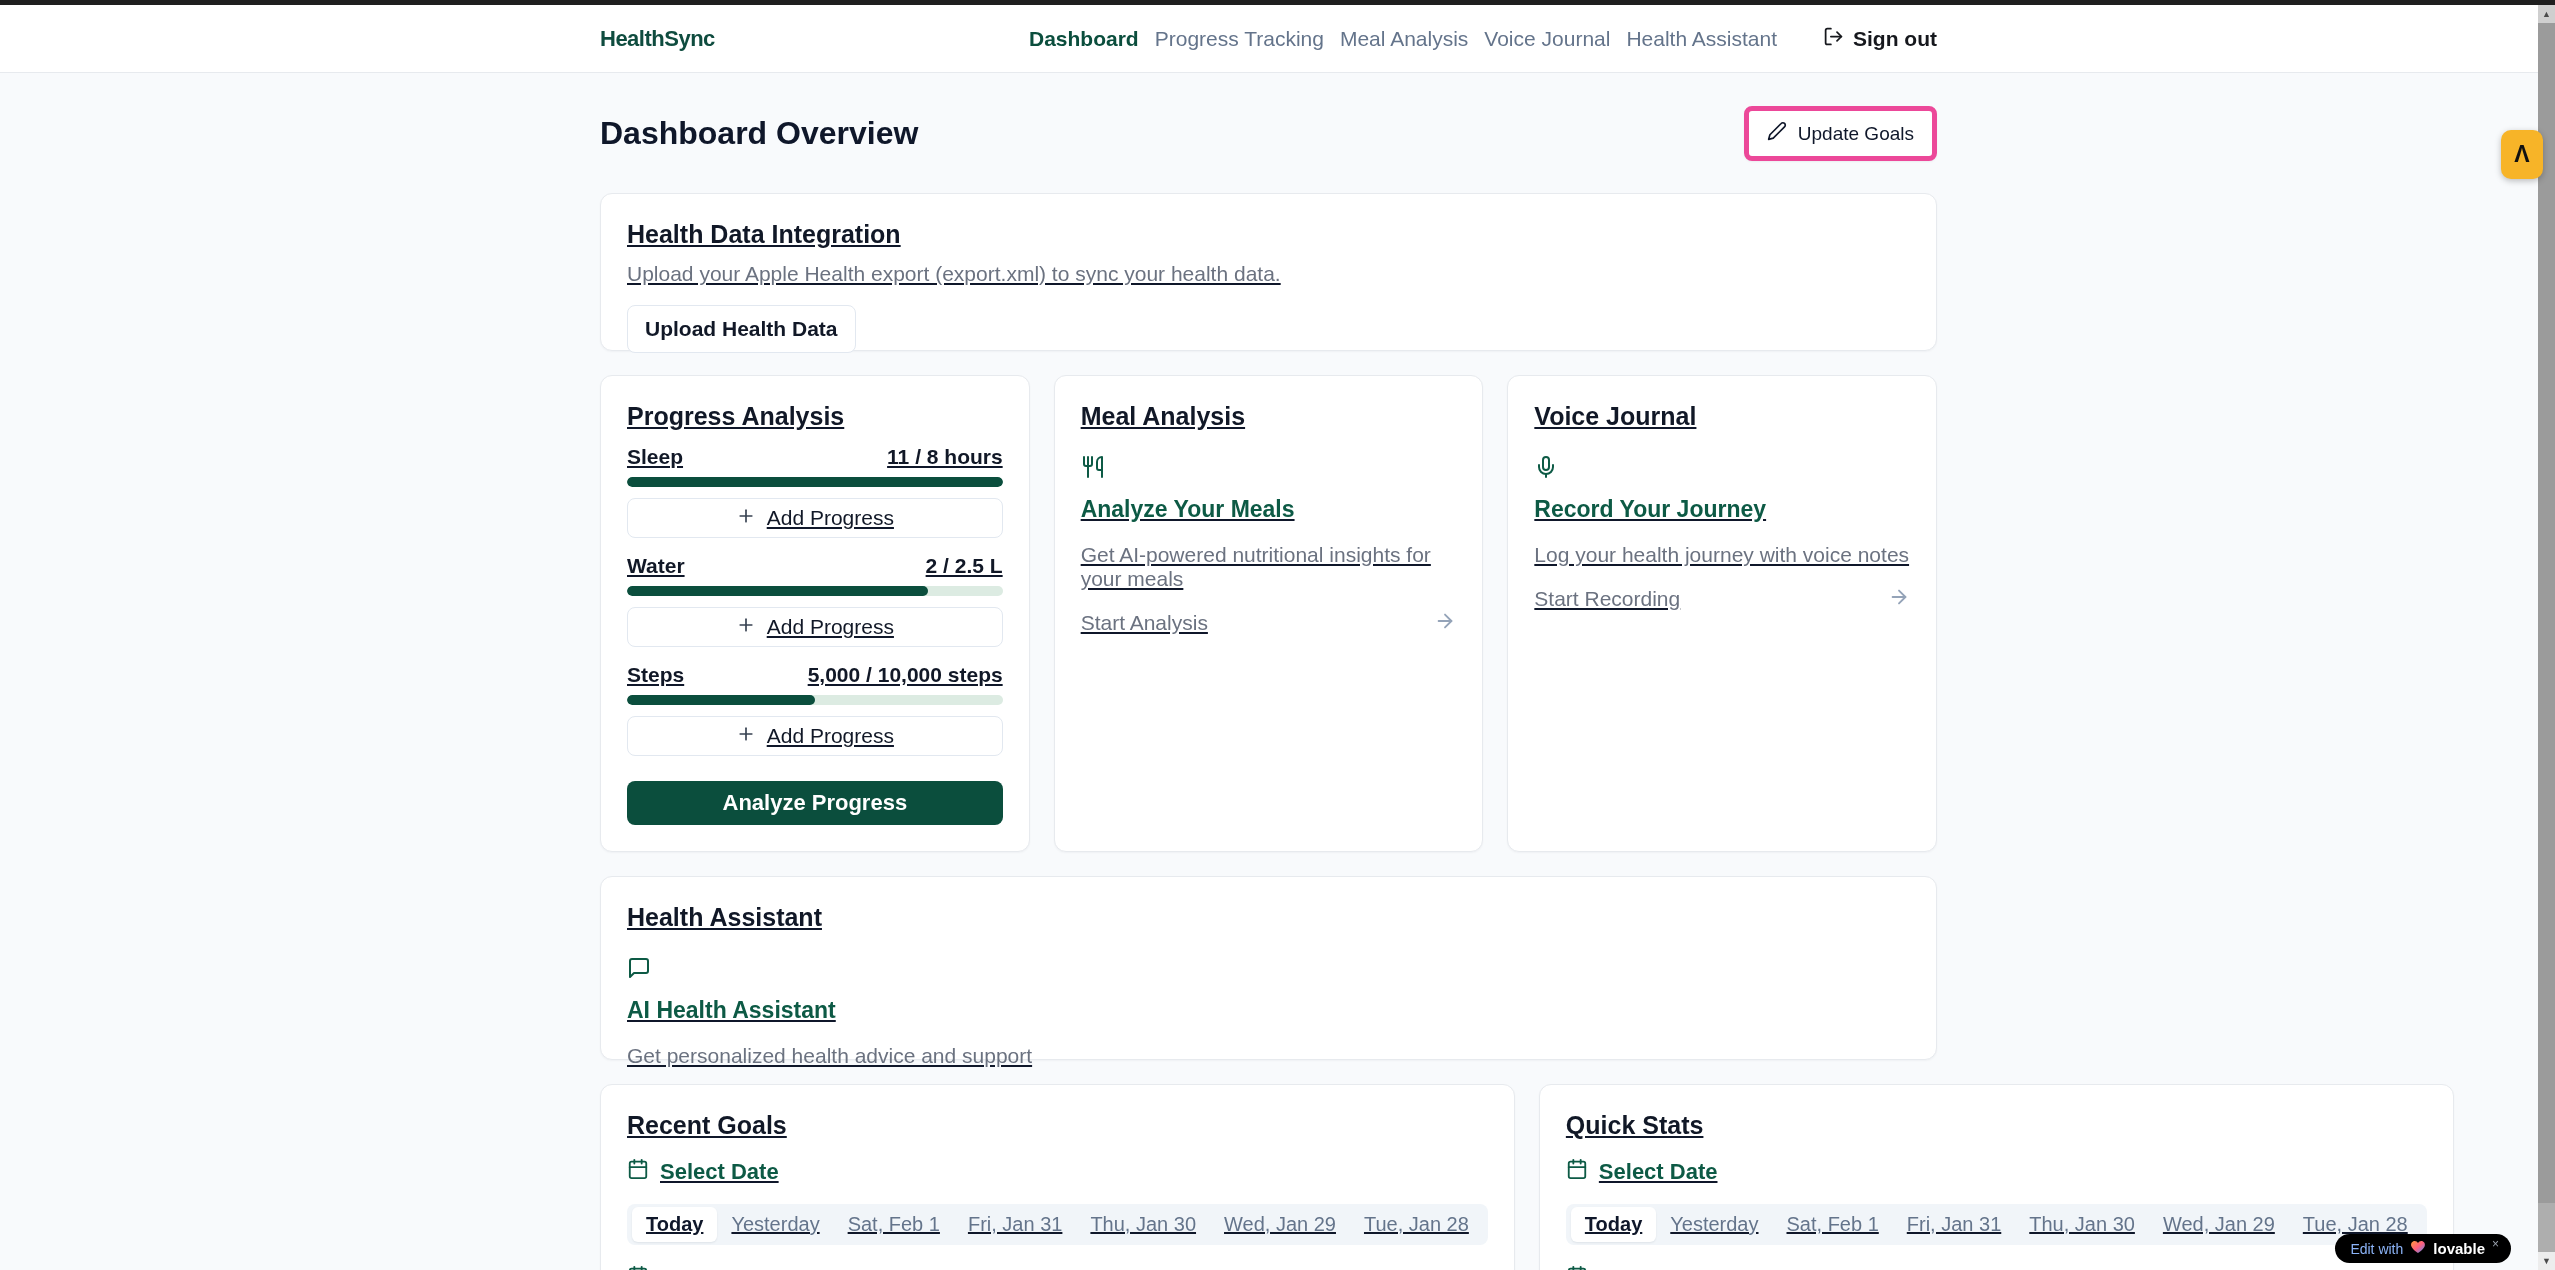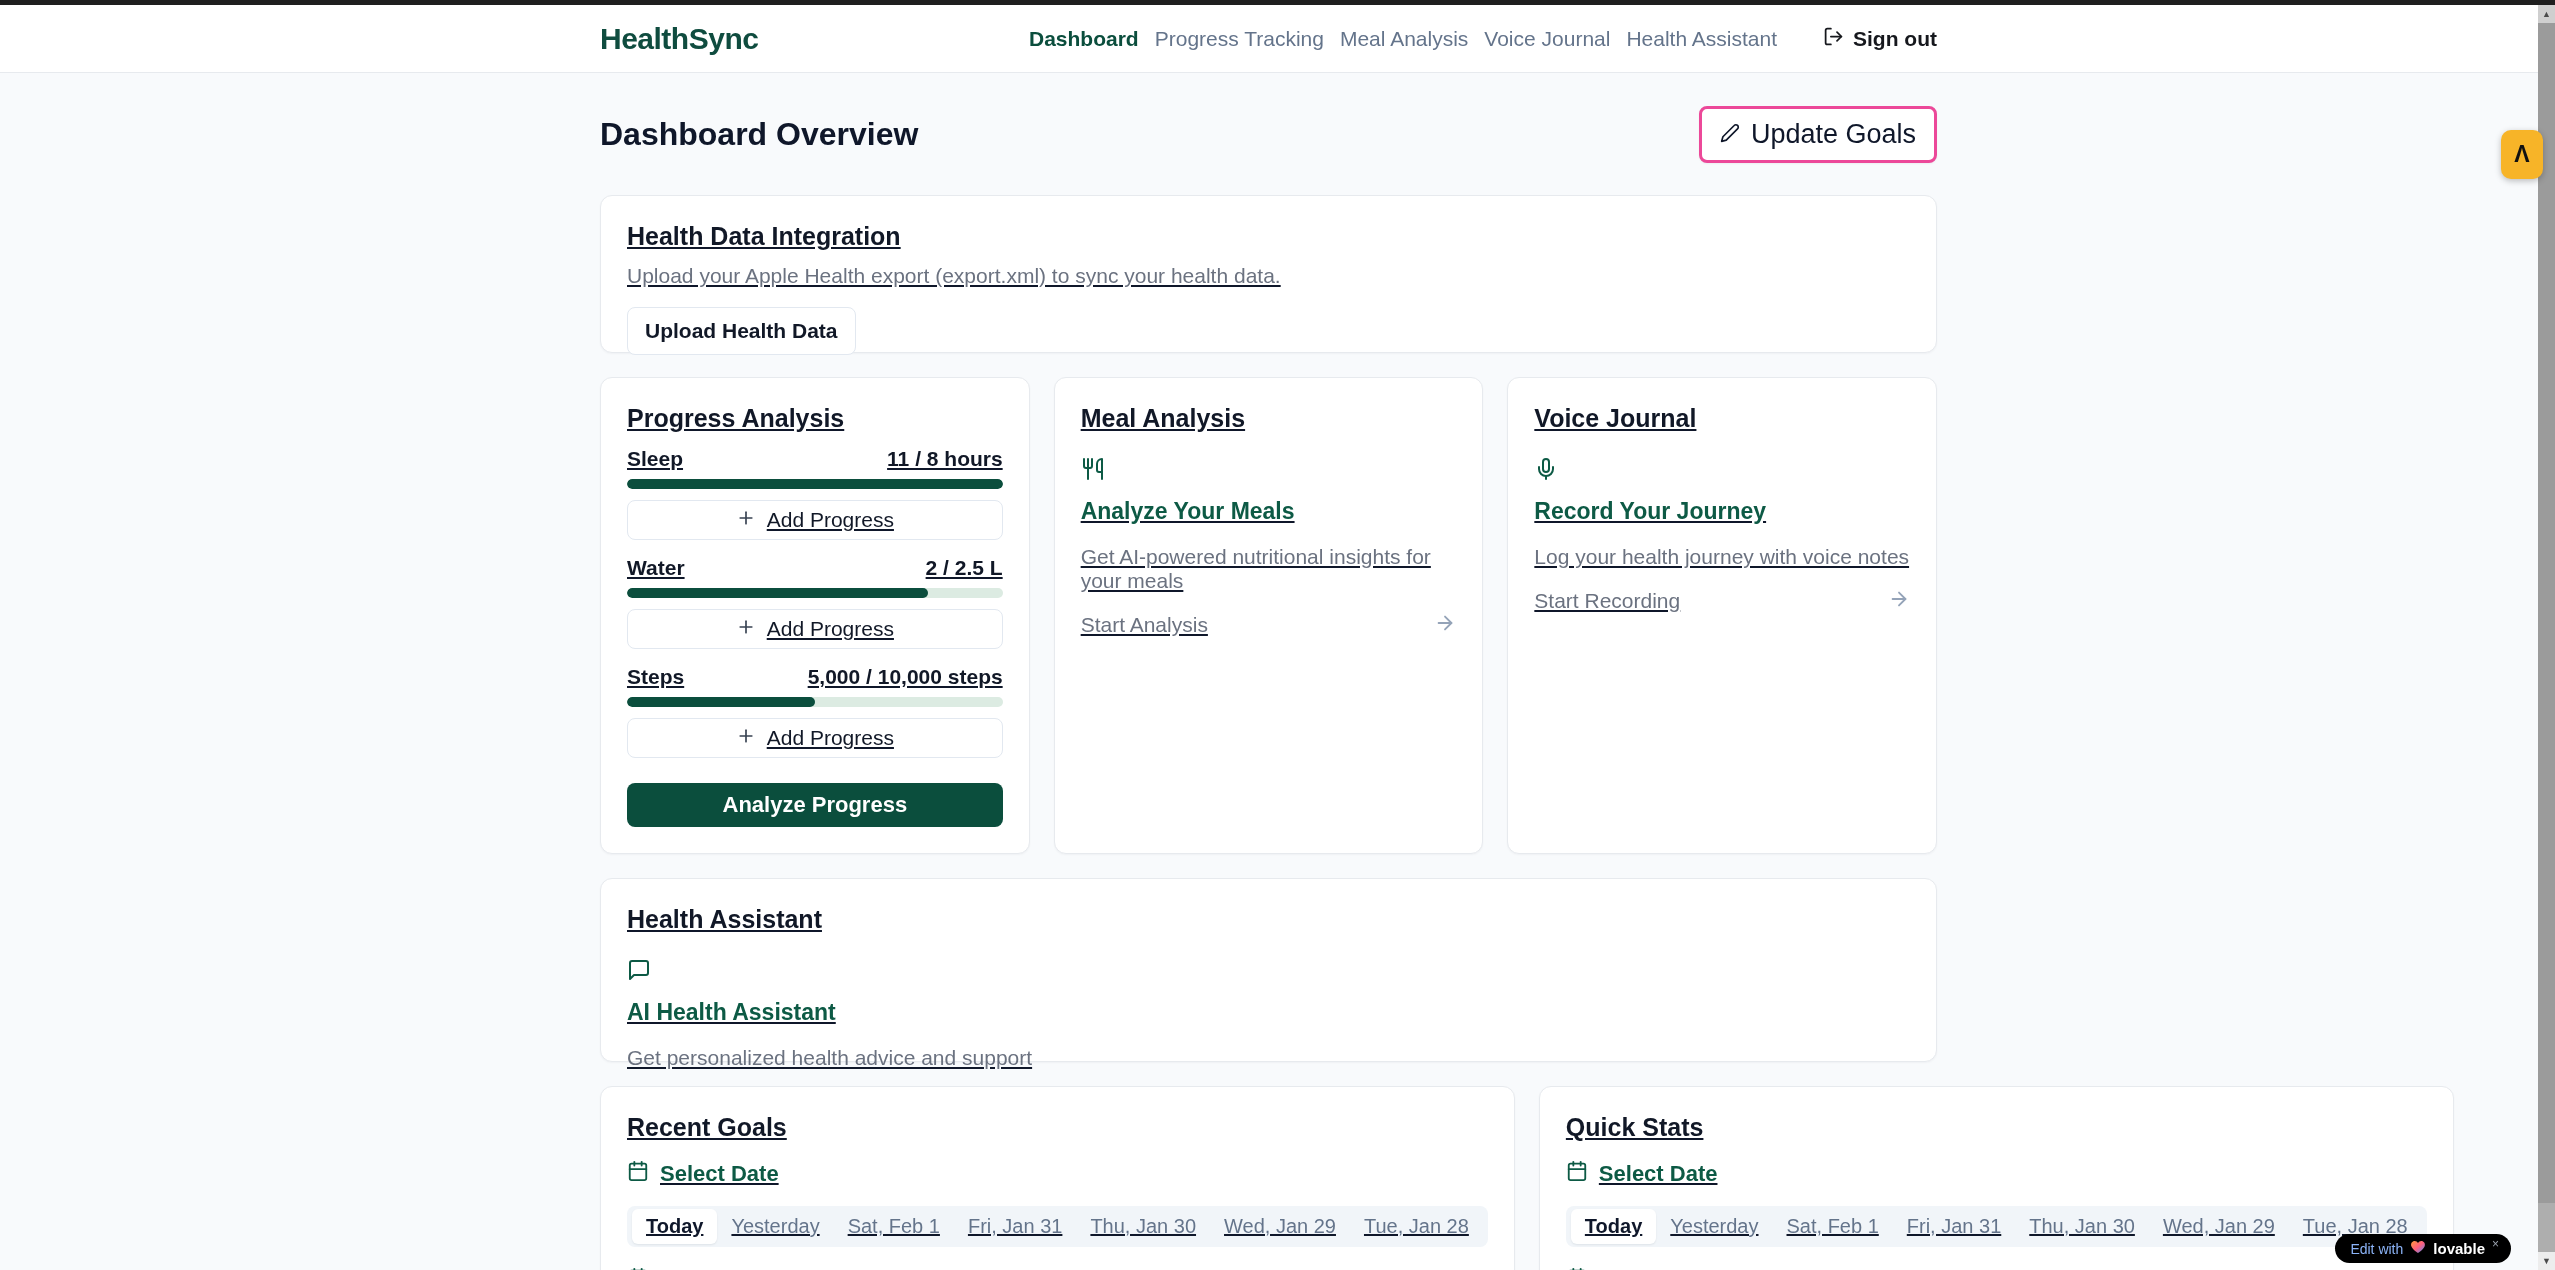--- a/index.html
+++ b/index.html
@@ -7,35 +7,35 @@
   html, body { width: 2555px; height: 1270px; overflow: hidden; }
   body {
     font-family: "Liberation Sans", "DejaVu Sans", sans-serif;
     background: #f8fafc; color: #0f172a; position: relative;
   }
   .top-strip { position: absolute; top: 0; left: 0; width: 2555px; height: 5px; background: #1f1f1f; z-index: 60; }
 
   
   .header { margin-top: 5px; height: 68px; background: #ffffff; border-bottom: 1px solid #e7eaee; }
   .header-inner { width: 1337px; margin-left: 600px; height: 100%; display: flex; align-items: center; justify-content: space-between; }
-  .logo { font-size: 30px; font-weight: 700; color: #0f4c3f; letter-spacing: -0.5px; }
+  .logo { font-size: 22px; font-weight: 700; color: #0f4c3f; letter-spacing: -0.5px; }
   .nav { display: flex; align-items: center; gap: 16px; text-align: center; }
   .nav-link { font-size: 21px; color: #64748b; cursor: pointer; }
   .nav-link.active { color: #0b4e3d; font-weight: 600; }
   .signout { display: flex; align-items: center; gap: 9px; margin-left: 30px; font-size: 21px; font-weight: 600; color: #16181d; cursor: pointer; }
   .signout svg { color: #16181d; }
 
   
   .main { width: 1337px; margin-left: 600px; padding-top: 33px; }
   .title-row { display: flex; align-items: center; justify-content: space-between; }
   .page-title { font-size: 32px; font-weight: 700; color: #0f172a; }
   .btn-outline {
     display: inline-flex; align-items: center; gap: 11px; background: #fff;
-    border: 3px solid #ec4899; border-radius: 8px; padding: 10px 18px;
-    font-size: 27px; font-weight: 500; color: #0f172a; cursor: pointer;
+    border: 5px solid #ec4899; border-radius: 8px; padding: 10px 18px;
+    font-size: 19px; font-weight: 500; color: #0f172a; cursor: pointer;
     box-shadow: 0 1px 2px rgba(16,24,40,.05);
   }
   .card {
     background: #fff; border: 1px solid #e7eaee; border-radius: 12px;
     box-shadow: 0 1px 2px rgba(16,24,40,.04); padding: 26px; text-decoration: underline;
   }
   .card-title { font-size: 25px; font-weight: 600; color: #111827; }
 
   .hdi-card { margin-top: 32px; height: 158px; }
   .hdi-desc { margin-top: 13px; font-size: 21px; color: #6b7280; }

